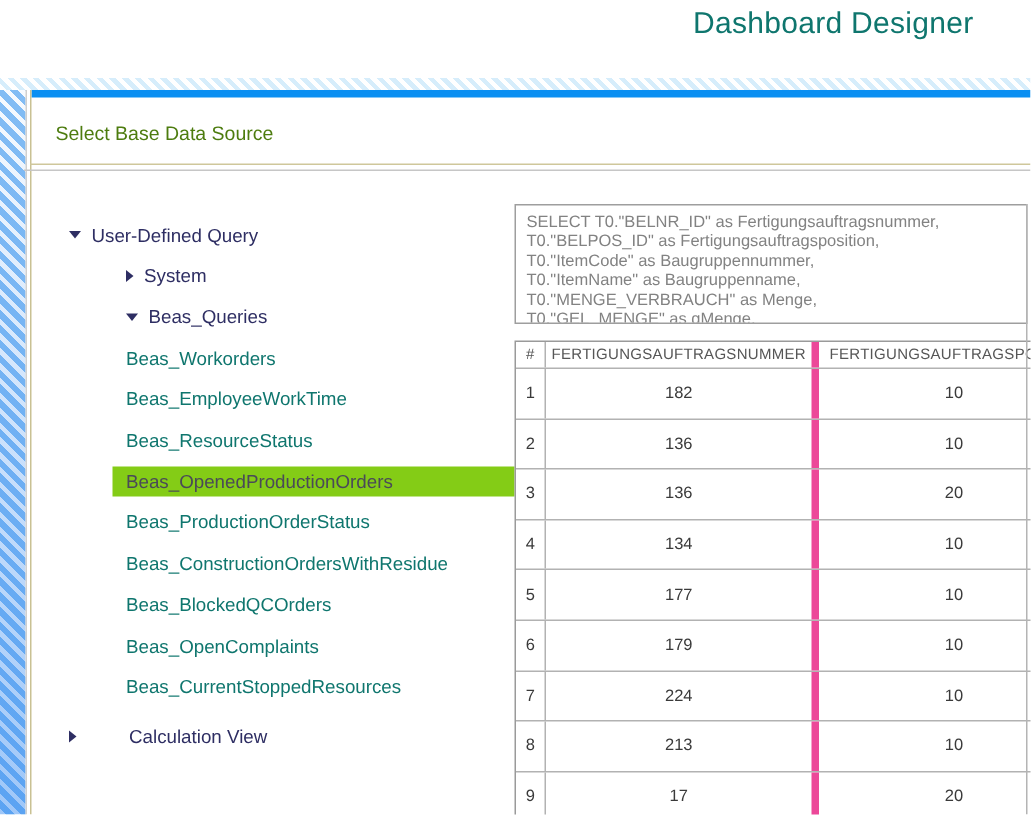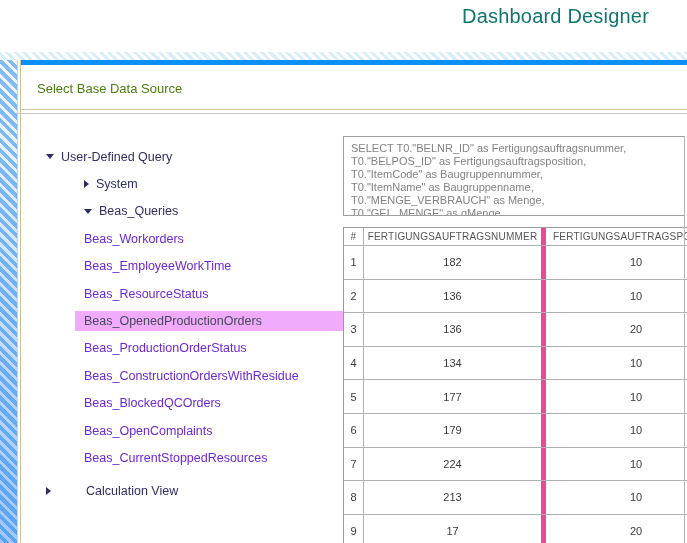--- a/index.html
+++ b/index.html
@@ -30,22 +30,22 @@
   .tree{position:absolute;left:0;top:143px;width:346px;}
   .tree-item{height:27.4px;display:flex;align-items:center;font-size:12.5px;cursor:default;}
   .tree-item.lvl0{padding-left:46px;}
   .tree-item.lvl1{padding-left:84px;}
   .tree-item.lvl2{padding-left:84px;}
   .tree-item.gap{margin-top:6px;gap:28px;}
   .arrow{display:inline-block;width:0;height:0;margin-right:7px;}
   .arrow.down{border-left:4.5px solid transparent;border-right:4.5px solid transparent;border-top:5.5px solid #2e2e63;}
   .arrow.right{border-top:4.5px solid transparent;border-bottom:4.5px solid transparent;border-left:5.5px solid #2e2e63;}
   .branch .label{font-weight:normal;color:#2e2e63;}
-  .leaf .label{color:#6d28d9;}
-  .tree-item.selected .label{background:#f0abfc;color:#4a4a58;display:inline-block;
+  .leaf .label{color:#0f766e;}
+  .tree-item.selected .label{background:#84cc16;color:#4a4a58;display:inline-block;
     box-sizing:border-box;min-width:269px;height:20px;line-height:20px;
     padding-left:9px;margin-left:-9px;}
 
   
   .sql-box{position:absolute;left:343px;top:136px;width:342px;height:80px;box-sizing:border-box;
     border:1px solid #9e9e9e;background:#fff;padding:5px 7px 0 7px;overflow:hidden;
     font-size:11px;line-height:13px;color:#828282;white-space:pre-line;}
 
   
   .grid{position:absolute;left:343px;top:227px;width:384px;box-sizing:border-box;

